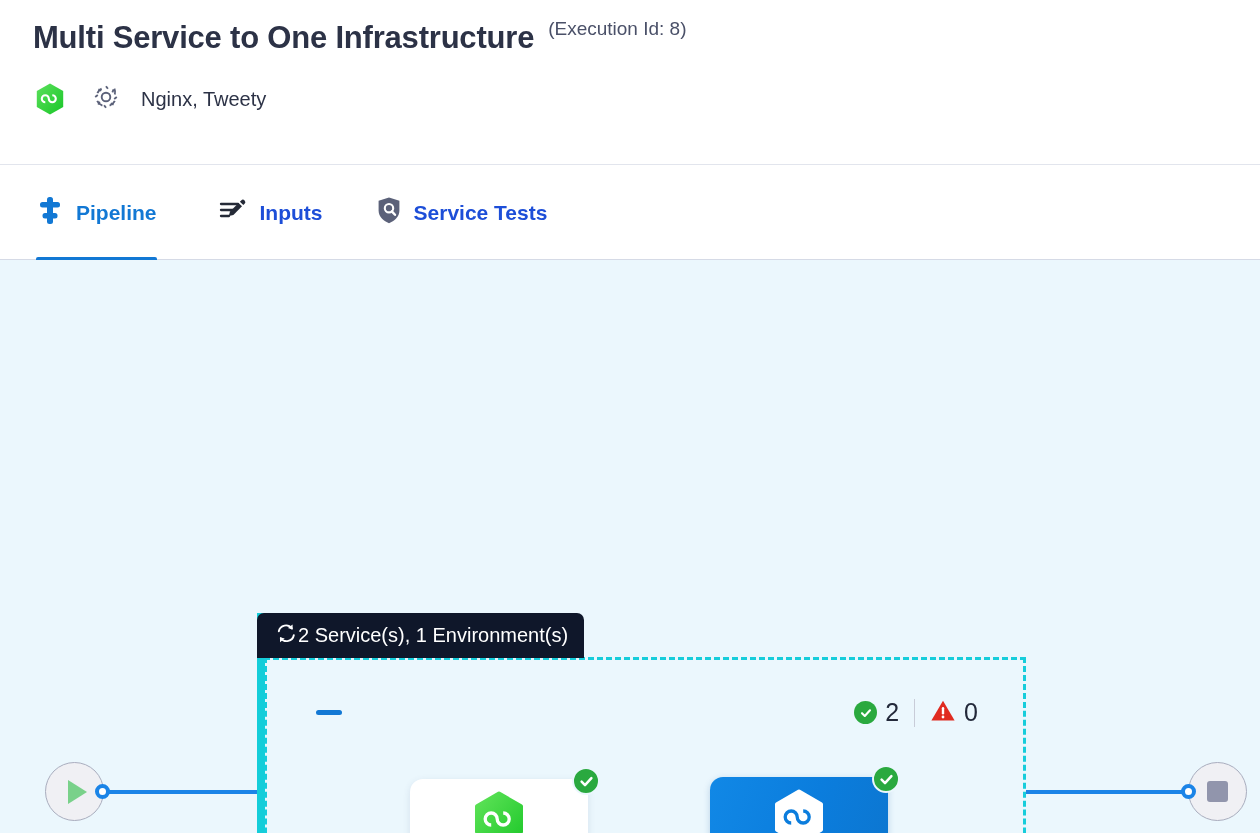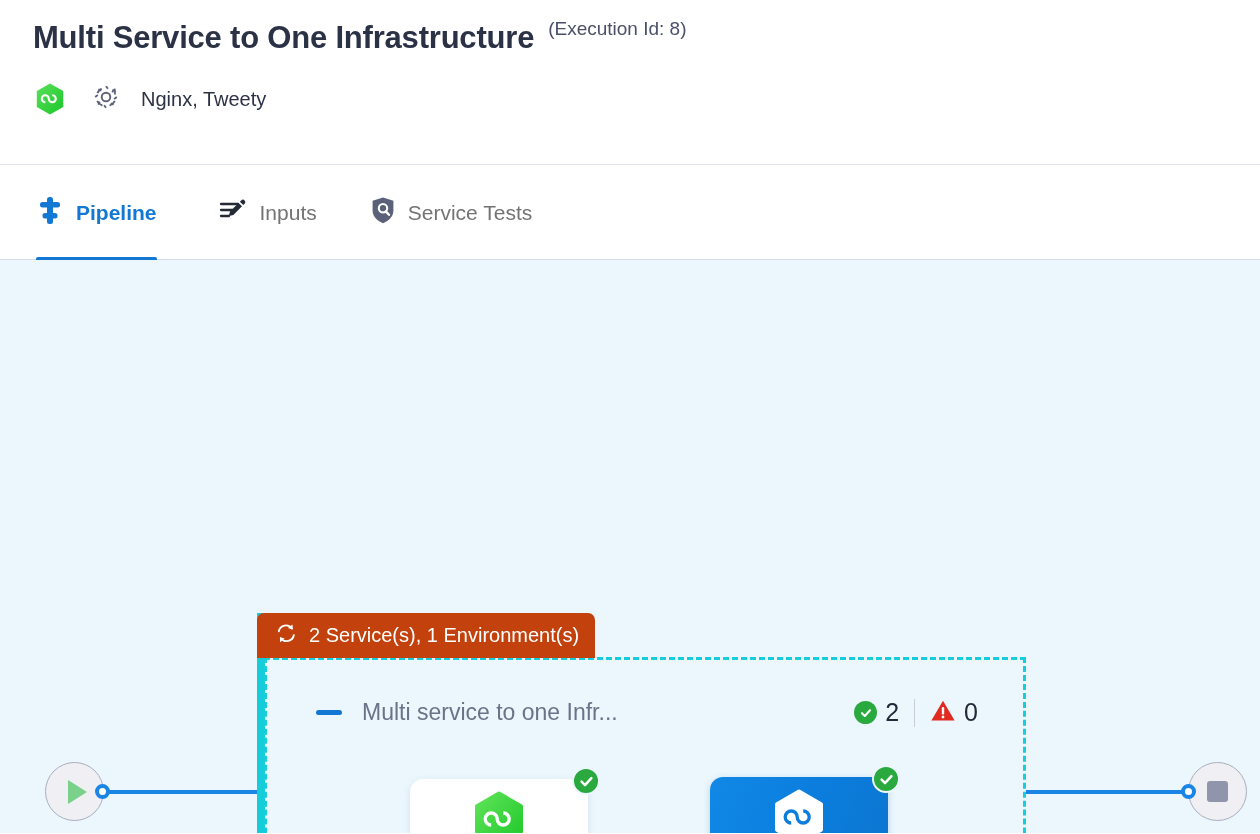--- a/index.html
+++ b/index.html
@@ -75,22 +75,22 @@
     gap: 12px;
     height: 96px;
     cursor: pointer;
     position: relative;
     padding: 0 16px;
   }
   .tab:first-child { padding-left: 0; padding-right: 24px; }
   .tab + .tab { margin-left: 21px; }
   .tab-label {
     font-size: 21px;
-    color: #737373;
-    font-weight: normal;
+    color: #1d4ed8;
+    font-weight: bold;
     white-space: nowrap;
   }
   .tab.active .tab-label {
     color: #1278d4;
     font-weight: bold;
   }
   .tab.active::after {
     content: "";
     position: absolute;
     left: 0; right: 24px; bottom: 0;
@@ -170,25 +170,24 @@
     top: 353px;
     width: 8px;
     height: 240px;
     background: #14cdd9;
   }
   .group-tab {
     position: absolute;
     left: 257px;
     top: 353px;
     height: 45px;
-    background: #c2410c;
+    background: #0f172a;
     border-radius: 7px 7px 0 0;
     display: flex;
     align-items: center;
-    gap: 11px;
     padding: 0 16px 0 18px;
   }
   .group-tab-label {
     color: #ffffff;
     font-size: 20px;
     white-space: nowrap;
   }
 
   
   .stage-head {
@@ -388,21 +387,20 @@
         </g>
         <path d="M17.6 1.4 L17.6 6.4 L12.9 5.0 Z" fill="#ffffff"></path>
         <path d="M5.0 19.2 L5.0 14.2 L9.7 15.6 Z" fill="#ffffff"></path>
       </svg>
     </span>
     <span class="group-tab-label">2 Service(s), 1 Environment(s)</span>
   </div>
 
   <div class="stage-head">
     <div class="collapse-icon"></div>
-    <div class="stage-title">Multi service to one Infr...</div>
 
     <div class="stage-counts">
       <div class="count-ok">
         <span class="badge-ok">
           <svg width="14" height="14" viewBox="0 0 14 14">
             <path d="M3 7.2 L5.8 10 L11 4.3" fill="none" stroke="#ffffff" stroke-width="2.1" stroke-linecap="round" stroke-linejoin="round"></path>
           </svg>
         </span>
         <span class="count-num">2</span>
       </div>

